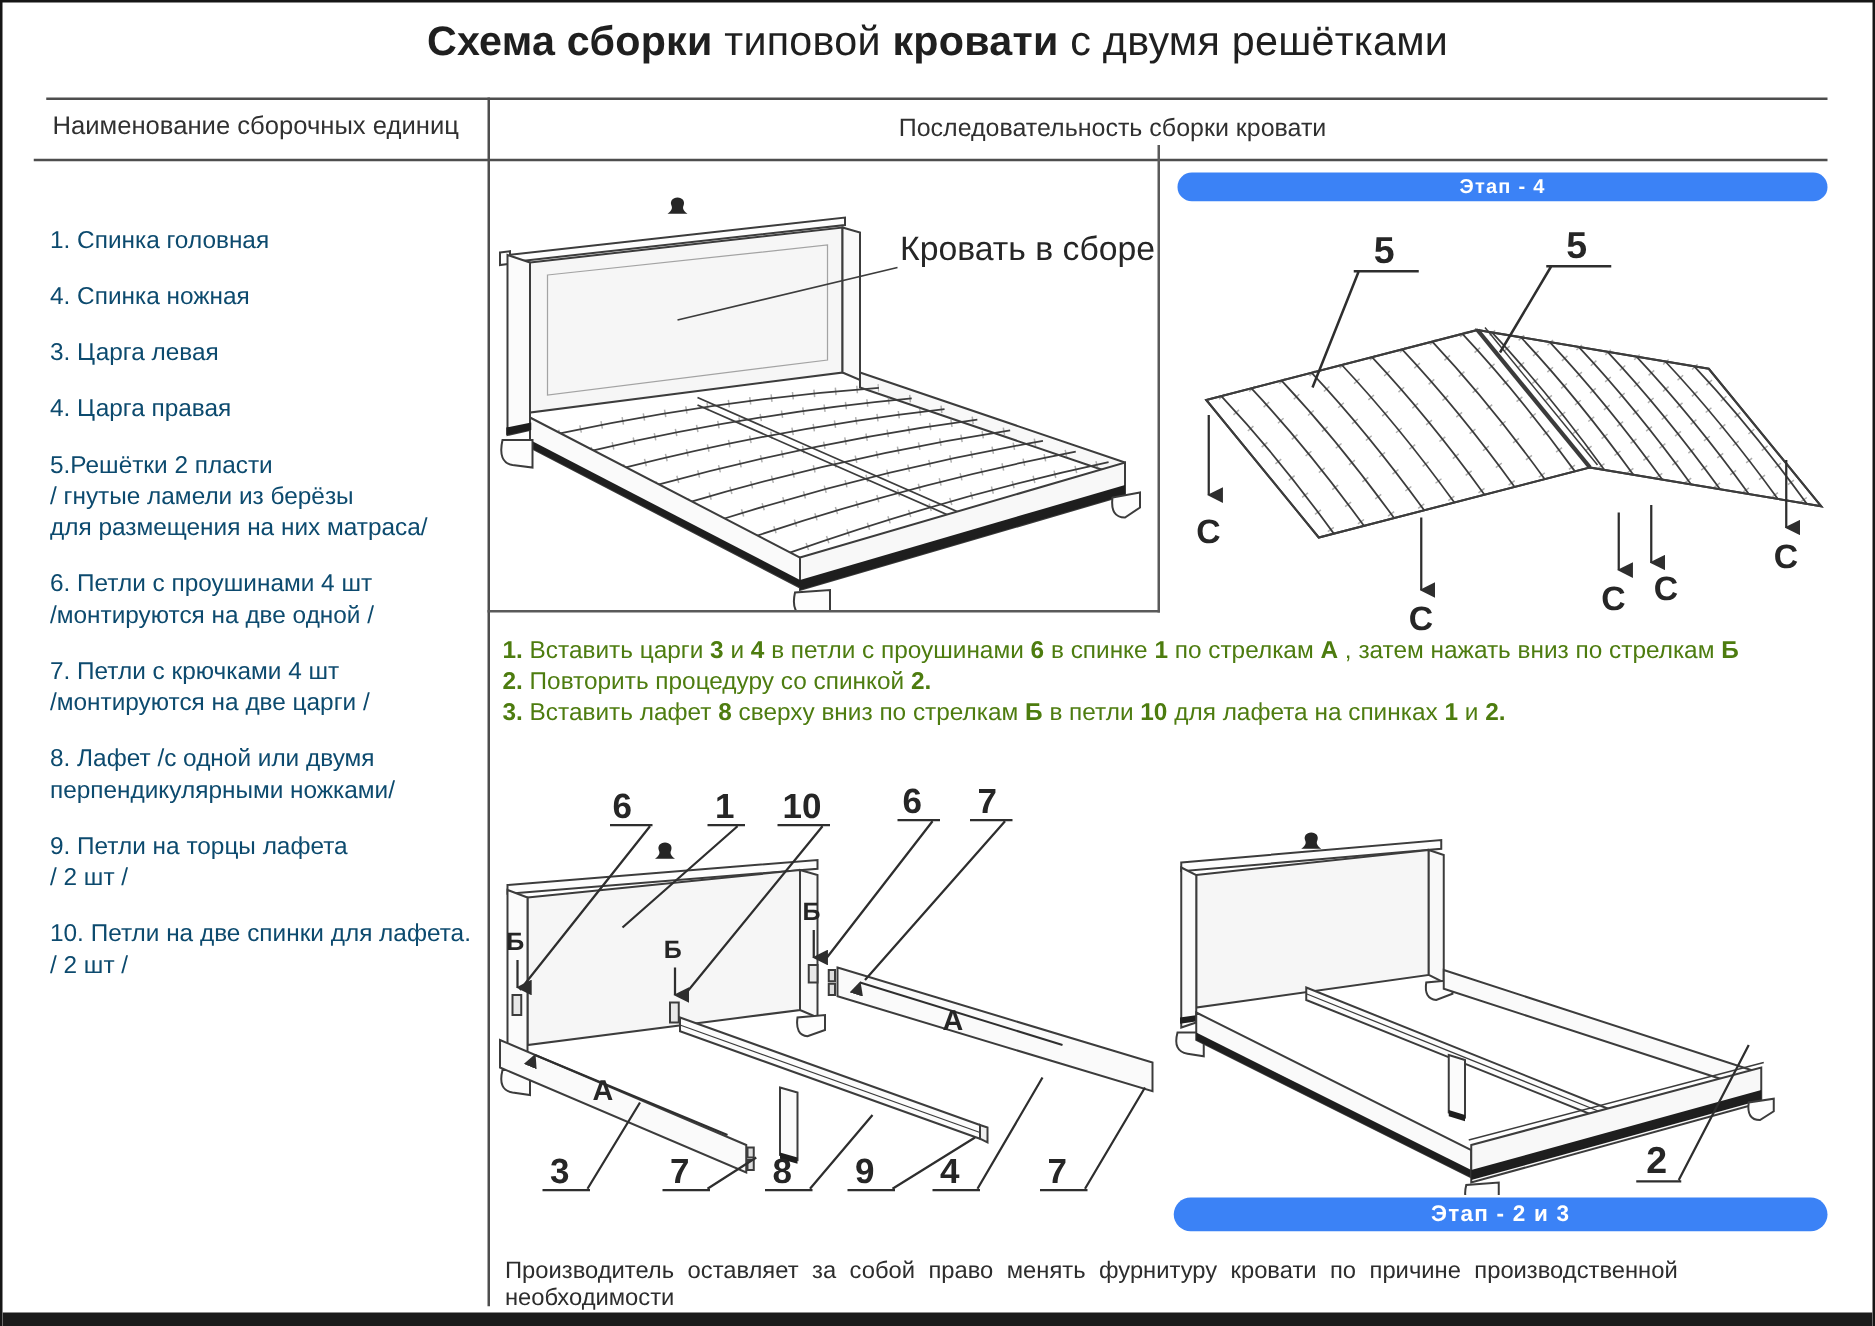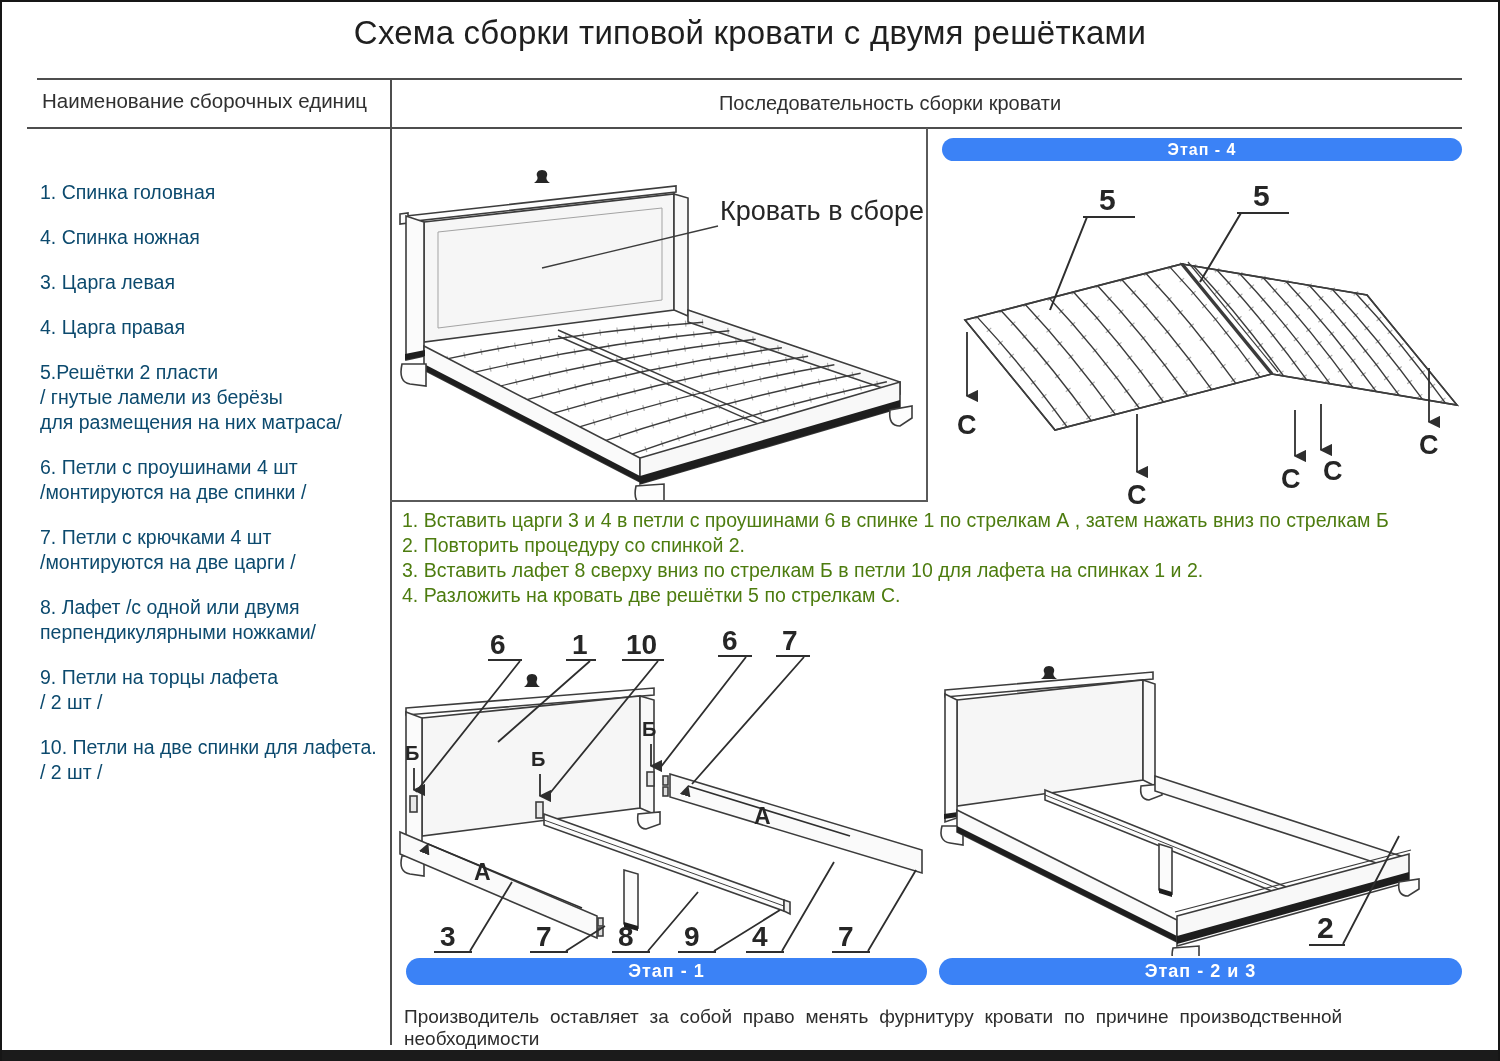--- a/index.html
+++ b/index.html
@@ -2,29 +2,29 @@
 <html><head>
 <meta charset="utf-8">
 <style>
   html,body{margin:0;padding:0;background:#ffffff;}
   .page{position:relative;width:1500px;height:1061px;background:#ffffff;
         font-family:"Liberation Sans",sans-serif;color:#2a2a2a;overflow:hidden;
         border-top:2px solid #161616;border-left:2px solid #161616;border-right:2px solid #161616;
         box-sizing:border-box;}
   .abs{position:absolute;}
   .title{top:12px;left:0;right:0;text-align:center;font-size:33px;letter-spacing:.2px;color:#1f1f1f;}
-  .b{font-weight:normal;}
+  .b{font-weight:bold;}
   .hl{position:absolute;background:#4e4e4e;height:2px;}
   .vl{position:absolute;background:#4e4e4e;width:2px;}
   .col-head-left{left:40px;top:87px;font-size:20.5px;color:#303030;}
   .col-head-right{left:388px;width:1000px;top:90px;text-align:center;font-size:20px;color:#303030;}
   .parts{left:38px;top:178px;width:348px;font-size:19.5px;color:#0c4a6e;}
   .part{margin-bottom:20px;}
   .part div{line-height:25px;}
-  .panel1{left:388px;top:126px;width:538px;height:374px;border-right:2px solid #5a5a5a;
+  .panel1{left:388px;top:114px;width:538px;height:374px;border-right:2px solid #5a5a5a;
           border-bottom:2px solid #5a5a5a;box-sizing:border-box;}
   .pill{position:absolute;background:#3b82f6;color:#ffffff;text-align:center;
         font-weight:bold;letter-spacing:1px;}
   .pill4{left:940px;top:136px;width:520px;height:23px;line-height:23px;font-size:16px;border-radius:12px;}
   .pill1{left:404px;top:956px;width:521px;height:27px;line-height:27px;font-size:18px;border-radius:14px;}
   .pill23{left:937px;top:956px;width:523px;height:27px;line-height:27px;font-size:18px;border-radius:14px;}
   .instructions{left:400px;top:506px;width:1062px;font-size:19.5px;color:#4d7c0f;}
   .inst-line{line-height:25px;}
   .footer{left:402px;top:1004px;width:1060px;font-size:19px;word-spacing:5.5px;color:#2d2d2d;}
   .botbar{left:0;top:1048px;width:1496px;height:13px;background:#1b1b1b;}
@@ -61,21 +61,21 @@
       <div class="part">
         <div>4. Царга правая</div>
       </div>
       <div class="part">
         <div>5.Решётки  2 пласти</div>
         <div>/ гнутые ламели из берёзы</div>
         <div>для размещения на них матраса/</div>
       </div>
       <div class="part">
         <div>6. Петли с проушинами 4 шт</div>
-        <div>/монтируются на две спинки /</div>
+        <div>/монтируются на две одной /</div>
       </div>
       <div class="part">
         <div>7. Петли с крючками 4 шт</div>
         <div>/монтируются на две царги /</div>
       </div>
       <div class="part">
         <div>8. Лафет /с одной или двумя</div>
         <div>перпендикулярными ножками/</div>
       </div>
       <div class="part">
@@ -213,21 +213,20 @@
       <text x="344" y="326" font-size="27" font-weight="bold">С</text>
       <text x="386" y="318" font-size="27" font-weight="bold">С</text>
       <text x="482" y="292" font-size="27" font-weight="bold">С</text>
     </svg>
   </div>
 
   <div class="abs instructions" id="instructions">
       <div class="inst-line"><span class="b">1.</span><span> Вставить царги </span><span class="b">3</span><span> и </span><span class="b">4</span><span> в петли с проушинами </span><span class="b">6</span><span> в спинке </span><span class="b">1</span><span> по стрелкам </span><span class="b">А</span><span> , затем нажать вниз по стрелкам </span><span class="b">Б</span></div>
       <div class="inst-line"><span class="b">2.</span><span> Повторить процедуру со спинкой </span><span class="b">2.</span></div>
       <div class="inst-line"><span class="b">3.</span><span> Вставить лафет </span><span class="b">8</span><span> сверху вниз по стрелкам </span><span class="b">Б</span><span> в петли </span><span class="b">10</span><span> для лафета на спинках </span><span class="b">1</span><span> и </span><span class="b">2.</span></div>
-      <div class="inst-line"><span class="b">4.</span><span> Разложить на кровать две решётки </span><span class="b">5</span><span>  по стрелкам </span><span class="b">С.</span></div>
     </div>
 
   <div class="abs" style="left:390px;top:628px;">
     <svg width="534" height="326" viewBox="0 0 534 326">
       <defs>
         <marker id="ah3" viewBox="0 0 10 10" refX="5" refY="9" markerWidth="7" markerHeight="7" orient="auto">
           <path d="M0,0 L5,10 L10,0 Z" fill="#2e2e2e"></path>
         </marker>
       </defs>
       <g class="sketch">
@@ -335,20 +334,19 @@
         <path d="M236,318 q-4,16 10,17 l16,-5 0,-14 z" fill="#fdfdfd"></path>
         <path d="M462,252 q-2,14 9,14 l11,-7 0,-10 z" fill="#fdfdfd"></path>
       </g>
       <path d="M112,36 c4,0 6,3 5,6 c-1,2 -1,4 3,7 l-16,0 c4,-3 4,-5 3,-7 c-1,-3 1,-6 5,-6 z" fill="#262626"></path>
 
       <path d="M372,315 L408,315 M406,314 L462,206" stroke="#2e2e2e" stroke-width="1.8" fill="none"></path>
       <text x="380" y="308" font-size="30" font-weight="bold">2</text>
     </svg>
   </div>
 
-  <div class="pill pill1">Этап - 1</div>
   <div class="pill pill23">Этап -  2 и 3</div>
 
   <div class="abs footer">Производитель  оставляет  за  собой  право  менять  фурнитуру  кровати  по  причине производственной необходимости</div>
 
   <div class="abs botbar"></div>
 
 </div>
 
 </body></html>

